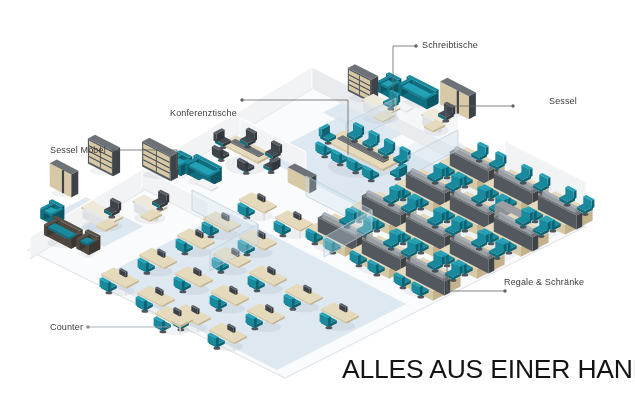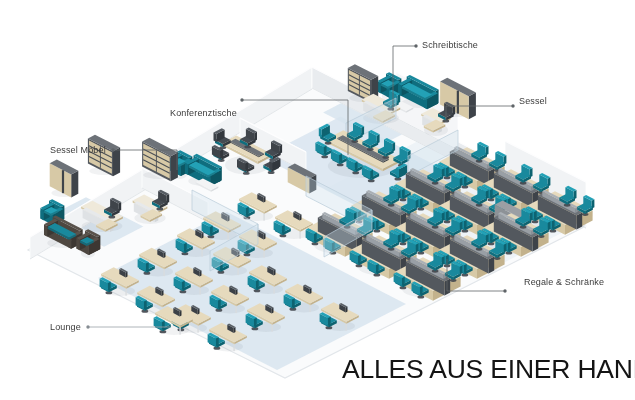--- a/index.html
+++ b/index.html
@@ -1197,19 +1197,19 @@
       <polyline points="113,150 177,150 177,170" fill="none" stroke="#5f6468" stroke-width="0.8"></polyline>
       <circle cx="113" cy="150" r="1.7" fill="#5f6468"></circle>
       <polyline points="505,291 447,291 447,259" fill="none" stroke="#5f6468" stroke-width="0.8"></polyline>
       <circle cx="505" cy="291" r="1.7" fill="#5f6468"></circle>
       <polyline points="88,327 170,327" fill="none" stroke="#9aa1a7" stroke-width="0.8"></polyline>
       <circle cx="88" cy="327" r="1.7" fill="#858c92"></circle>
     </svg>
 
   <div class="anno" style="left:422px;top:40px">Schreibtische</div>
   <div class="anno" style="left:170px;top:108px">Konferenztische</div>
-  <div class="anno" style="left:519px;top:96px">Sessel</div>
+  <div class="anno" style="left:549px;top:96px">Sessel</div>
   <div class="anno" style="left:50px;top:145px">Sessel Möbel</div>
-  <div class="anno" style="left:524px;top:277px">Regale &amp; Schränke</div>
-  <div class="anno" style="left:50px;top:322px">Lounge</div>
+  <div class="anno" style="left:504px;top:277px">Regale &amp; Schränke</div>
+  <div class="anno" style="left:50px;top:322px">Counter</div>
 
   <div id="tagline">ALLES AUS EINER HAND!</div>
 </div>
 
 </body></html>

